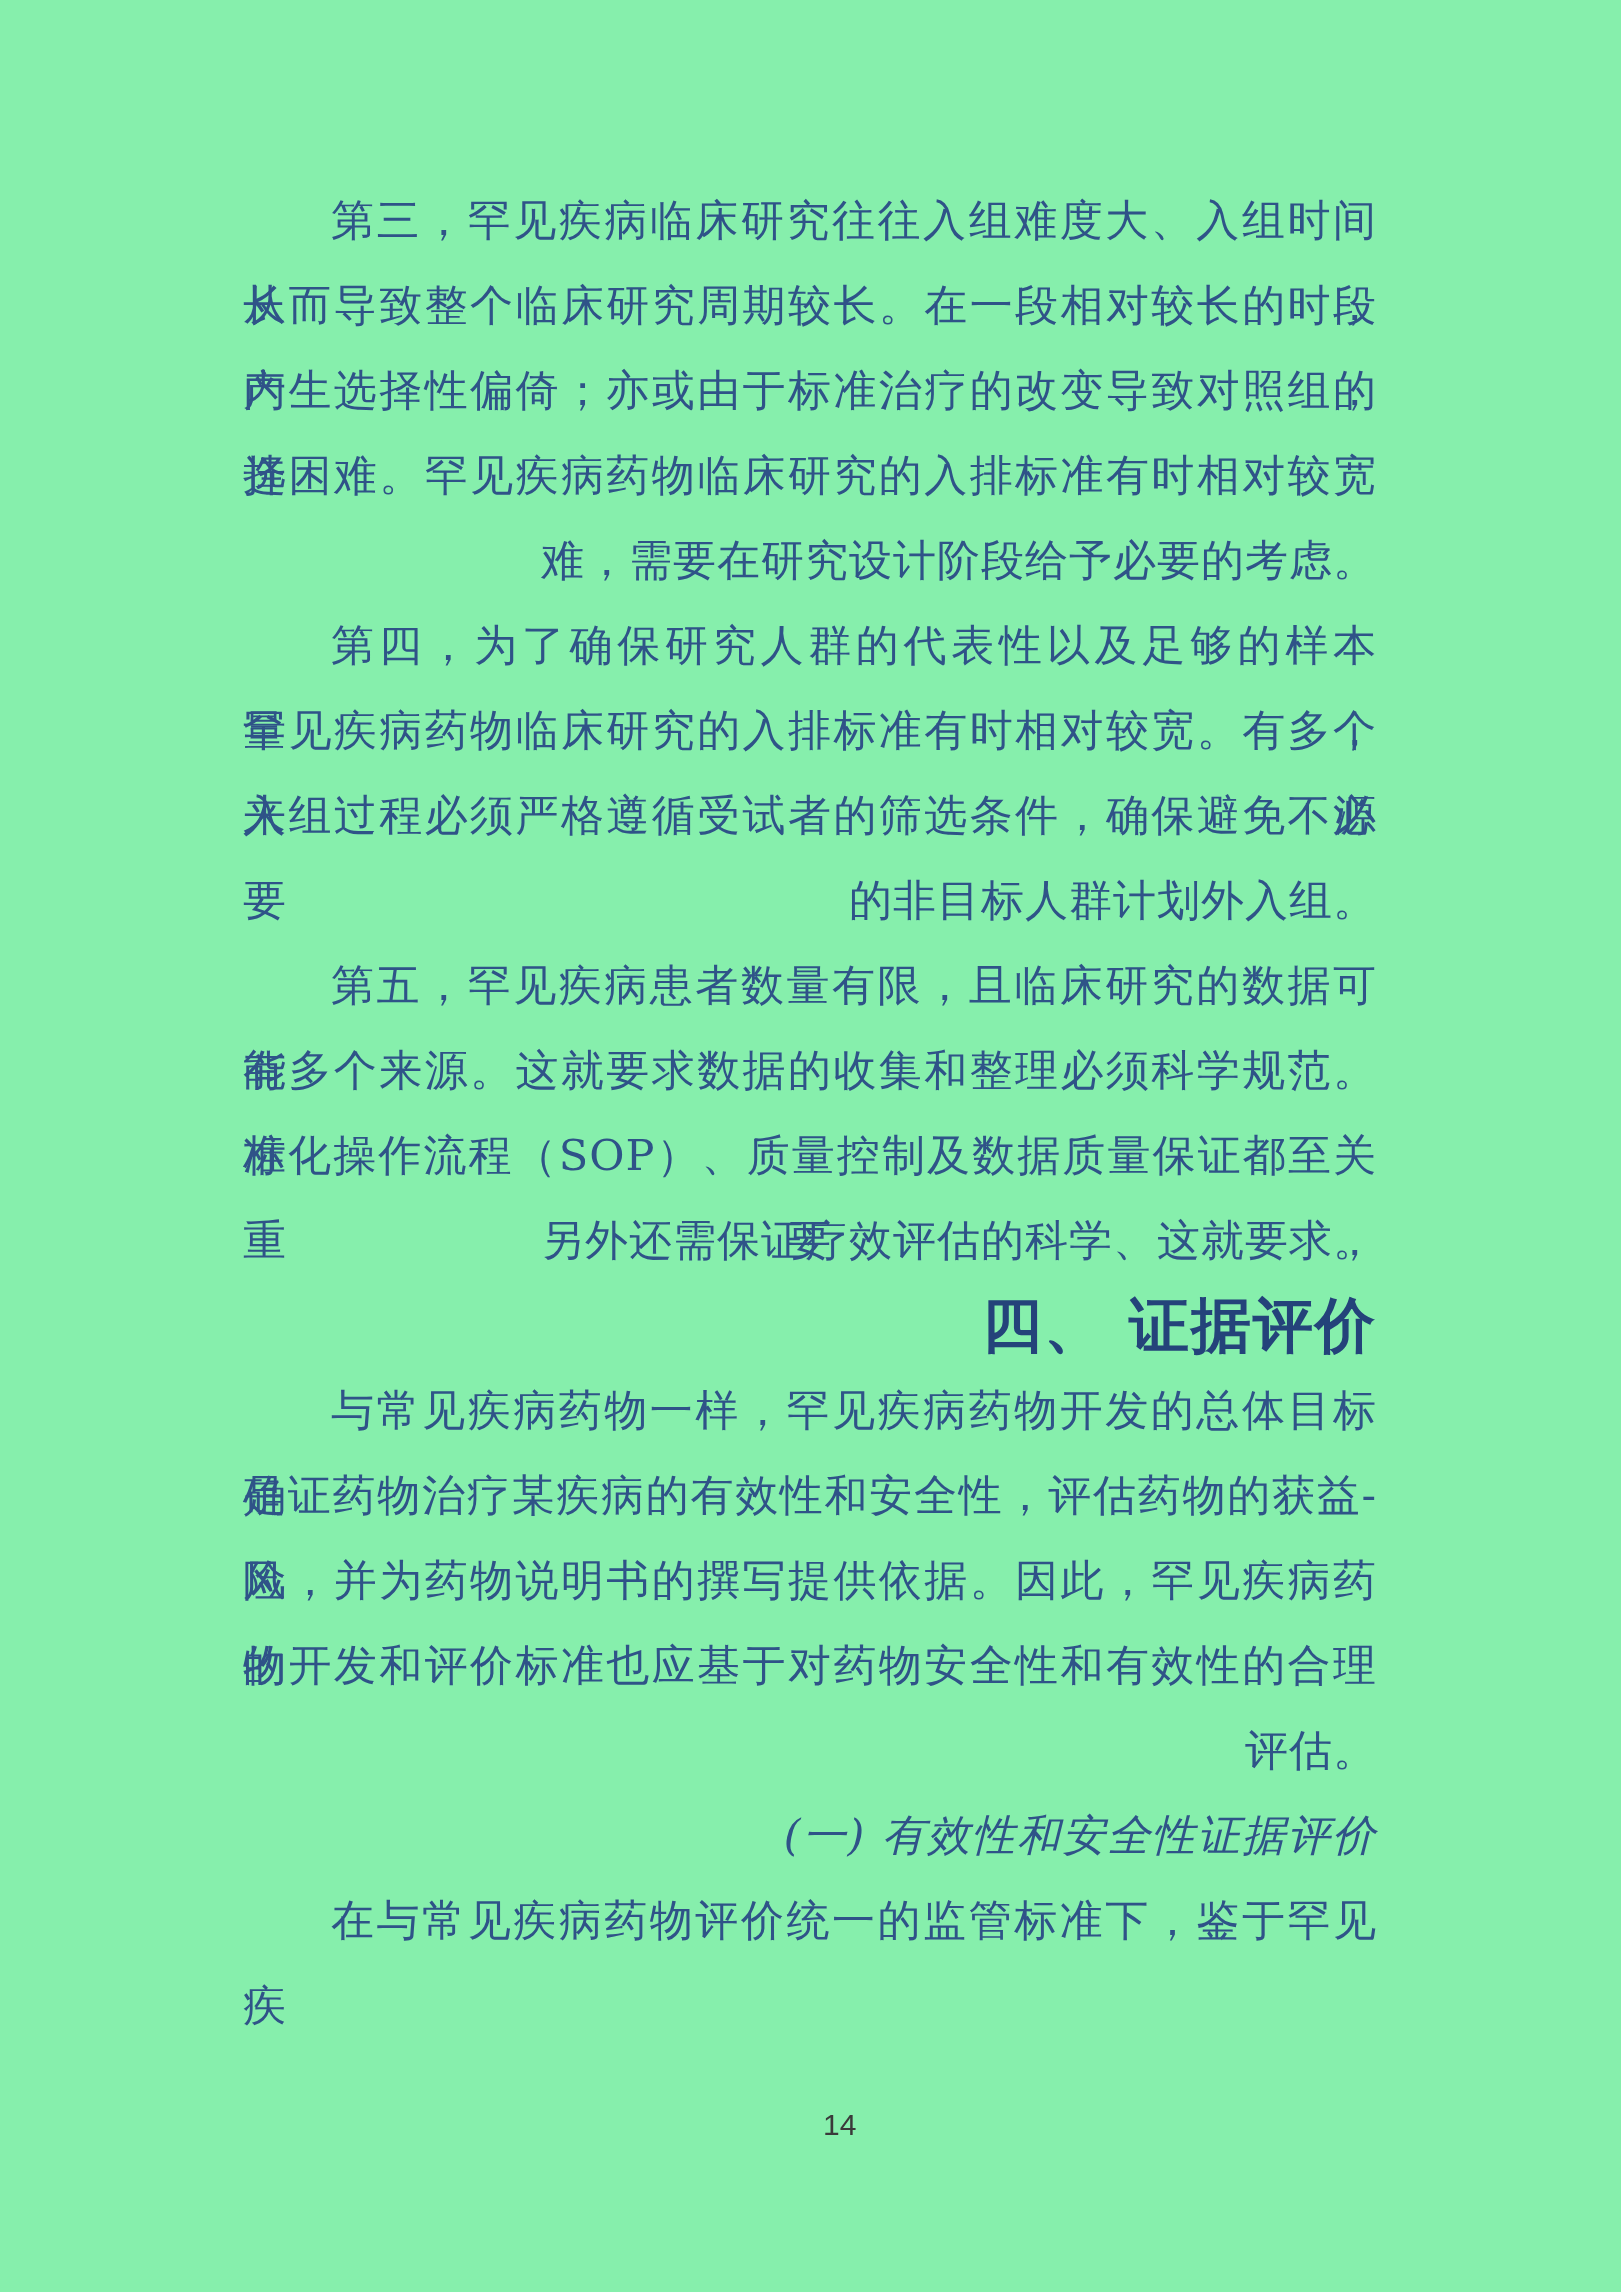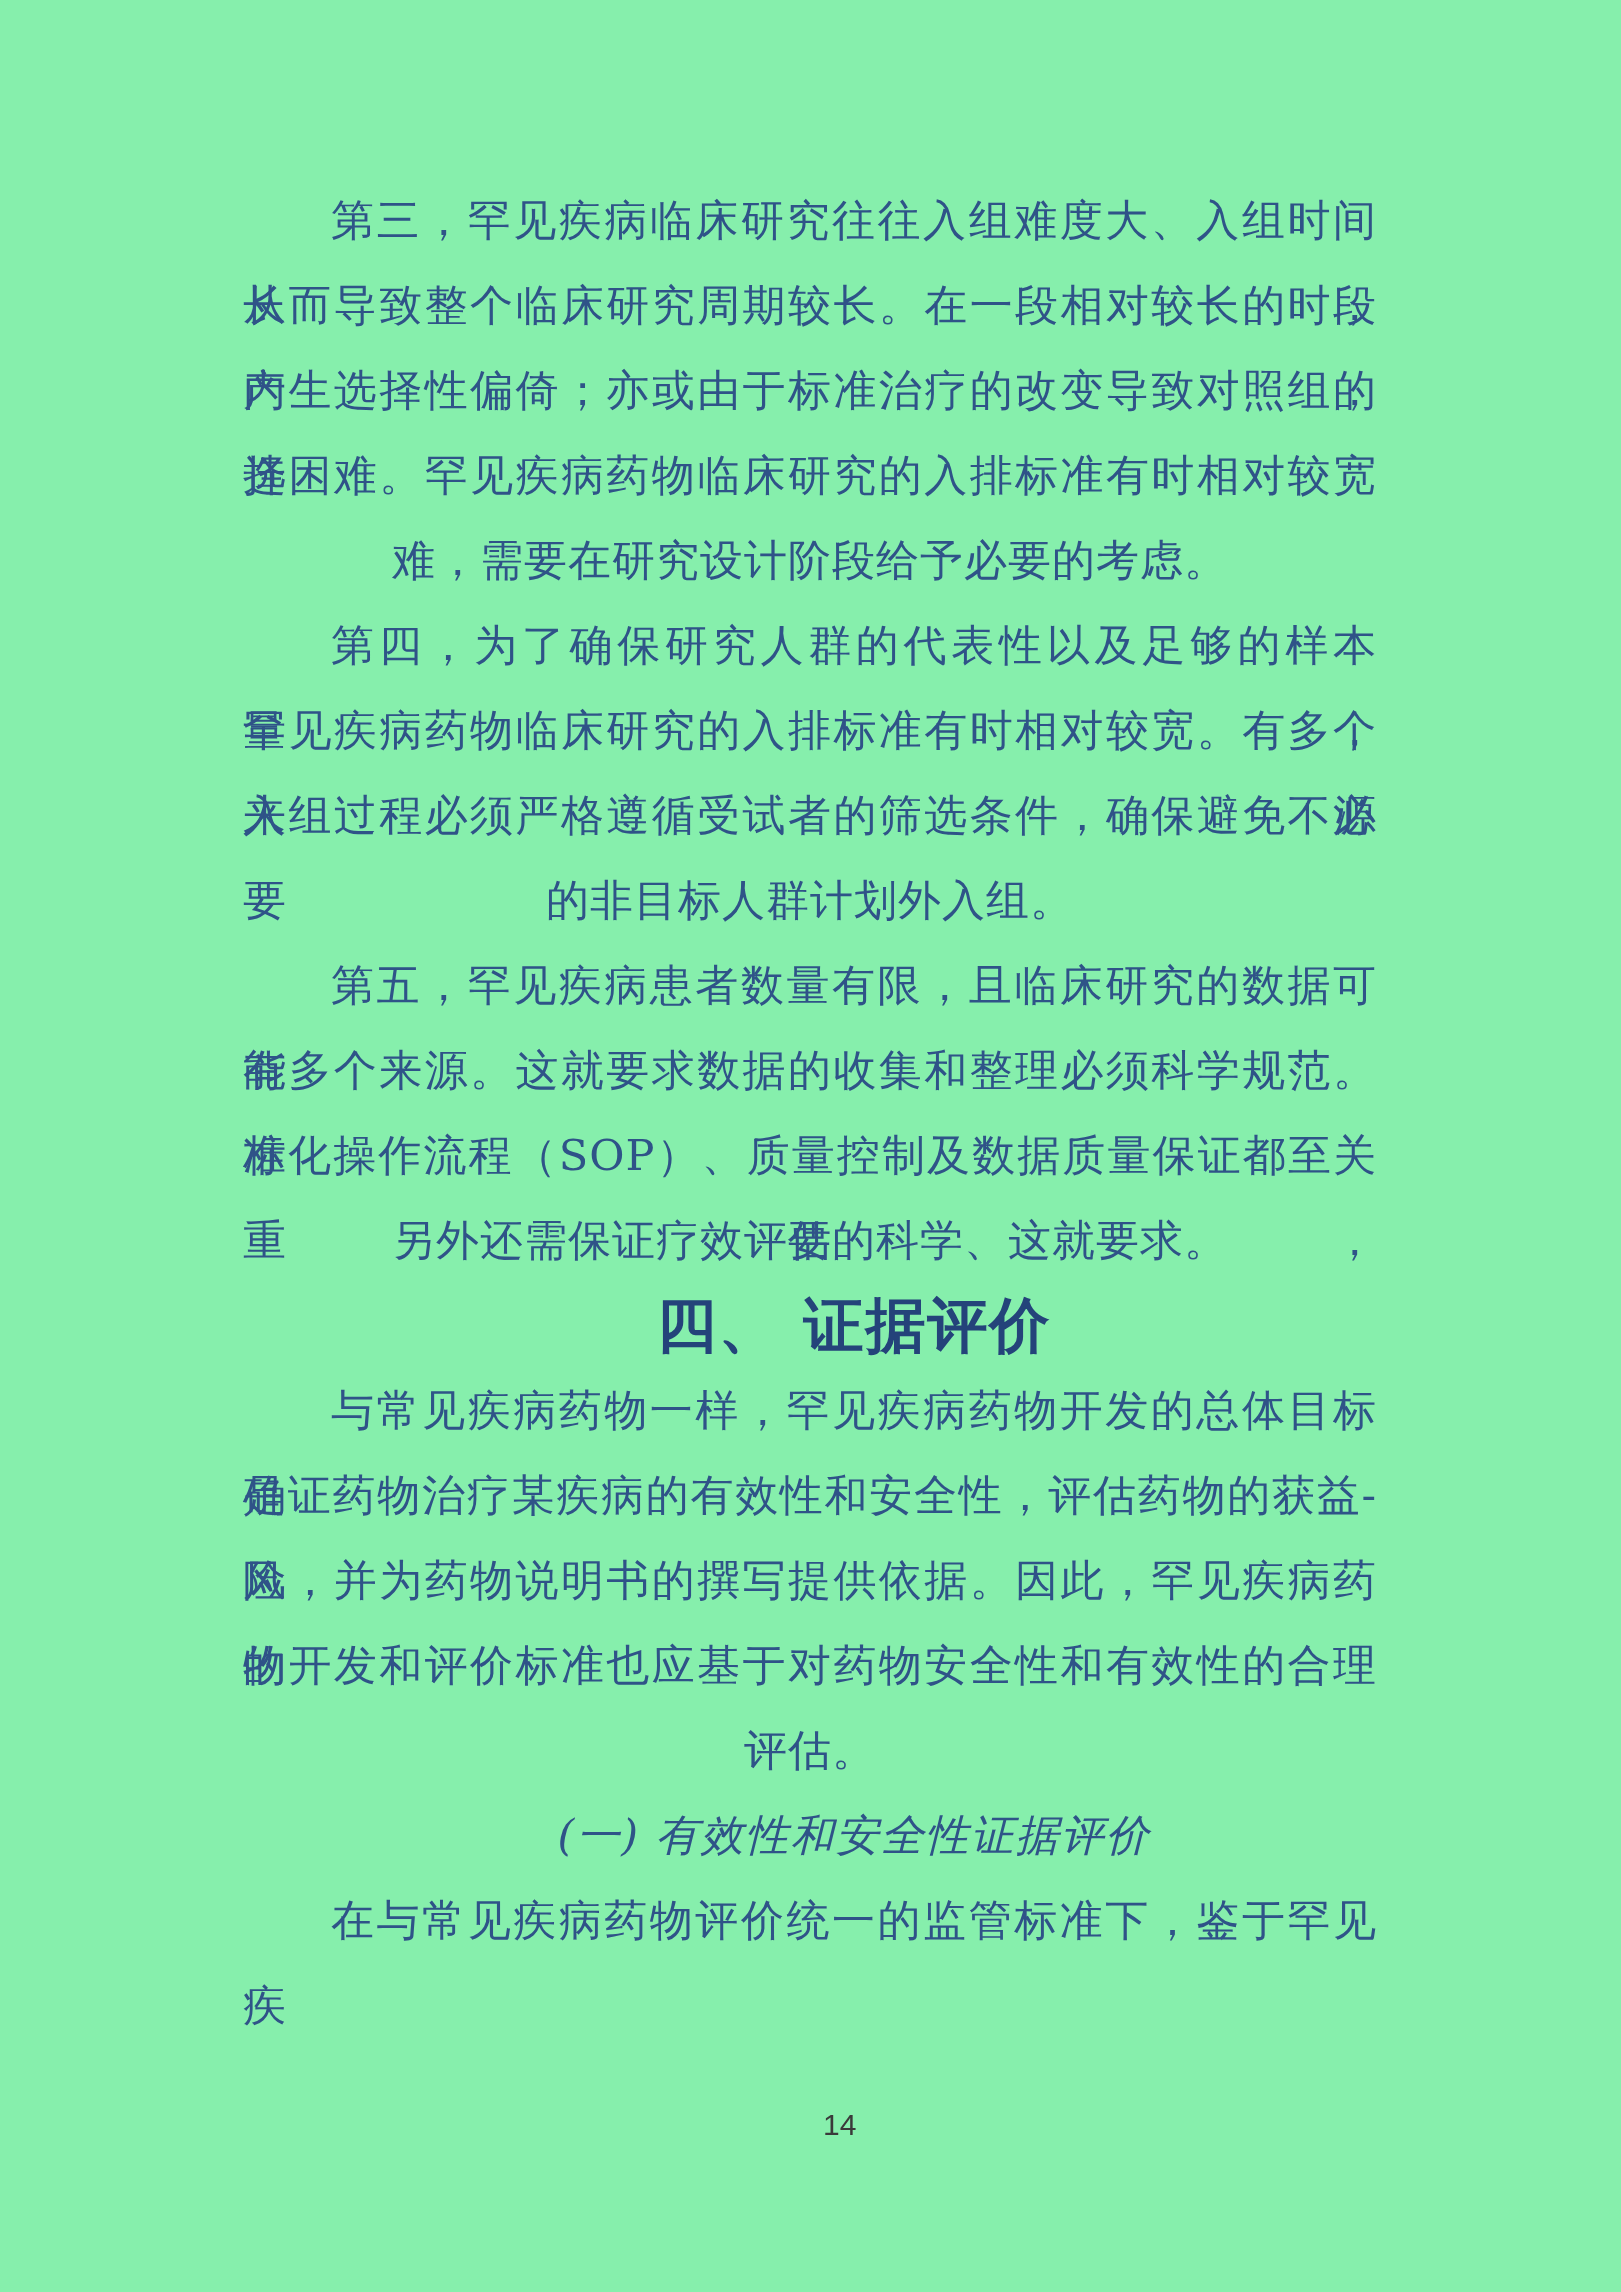--- a/index.html
+++ b/index.html
@@ -19,21 +19,21 @@
     position: absolute;
     left: 243px;
     top: 178px;
     width: 1134px;
   }
   .ln {
     height: 85px;
     line-height: 85px;
     font-size: 43px;
     color: #2f5388;
-    text-align: center;
+    text-align: right;
     white-space: nowrap;
     letter-spacing: 1px;
   }
   .stretch {
     white-space: normal;
     text-align: justify;
     text-align-last: justify;
     text-justify: inter-character;
   }
   .indent {

